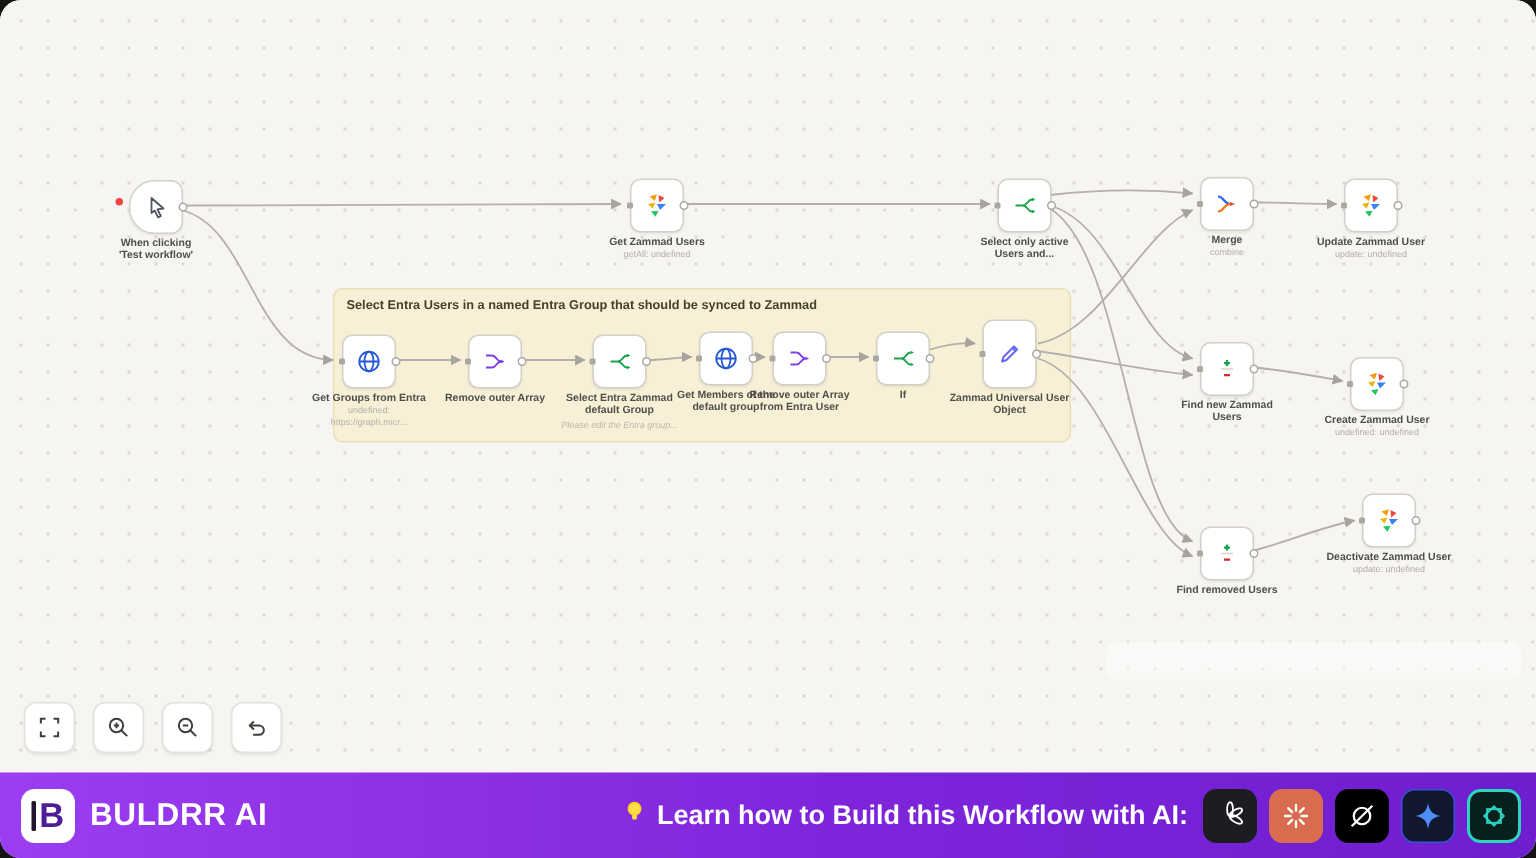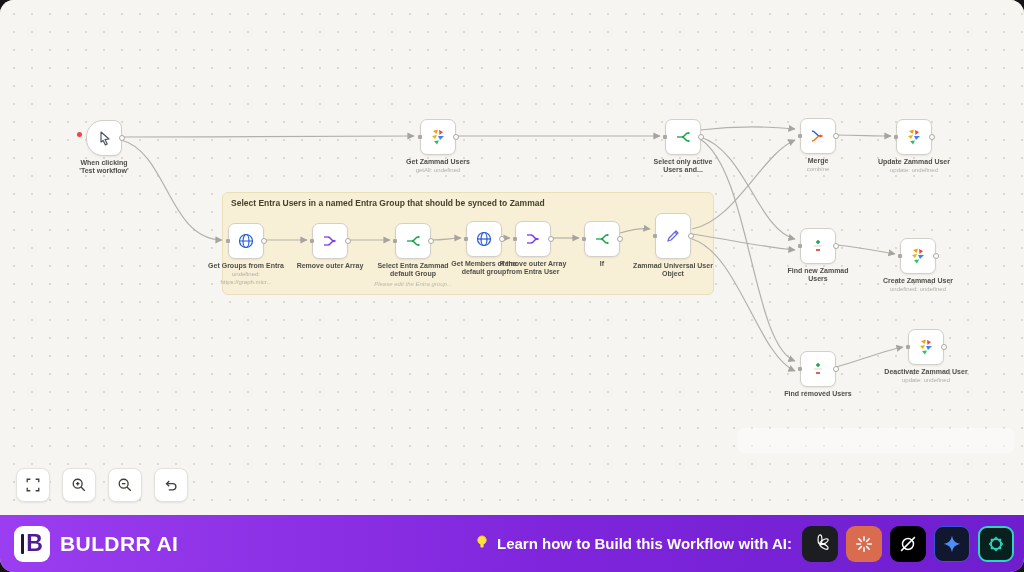--- a/index.html
+++ b/index.html
@@ -31,21 +31,21 @@
   .tool-btn{width:32px;height:32px;background:#fff;border:1px solid #e4e2dd;border-radius:8px;
     box-shadow:0 1px 2px rgba(0,0,0,.08);display:flex;align-items:center;justify-content:center;cursor:pointer;}
   .footer{position:absolute;left:0;right:0;bottom:0;height:57px;
     background:linear-gradient(90deg,#9b3df0 0%,#7e25db 55%,#6e1ecf 100%);
     display:flex;align-items:center;padding:0 10px 0 14px;box-sizing:border-box;z-index:6;}
   .logo{width:36px;height:36px;background:#fff;border-radius:9px;display:flex;align-items:center;justify-content:center;
     font-weight:800;font-size:23px;color:#4c1d95;cursor:pointer;}
   .logo-bar{display:inline-block;width:3px;height:20px;background:#241432;margin-right:2px;border-radius:1px;}
   .brand{color:#fff;font-weight:800;font-size:21px;margin-left:10px;letter-spacing:.4px;}
   .cta{margin-left:auto;display:flex;align-items:center;gap:10px;}
-  .cta-text{color:#fff;font-weight:700;font-size:15px;display:flex;align-items:center;gap:7px;}
+  .cta-text{color:#fff;font-weight:700;font-size:18px;display:flex;align-items:center;gap:7px;}
   .tiles{display:flex;gap:8px;}
   .tile{width:36px;height:36px;border-radius:9px;display:flex;align-items:center;justify-content:center;cursor:pointer;box-sizing:border-box;}
   .tile-openai{background:#1c1d21;}
   .tile-claude{background:#d96c4f;}
   .tile-grok{background:#000;}
   .tile-gemini{background:#10172e;border:1px solid #3556d8;}
   .tile-qwen{background:#08201e;border:2px solid #2dd4bf;}
 </style>
 </head>
 <body>

